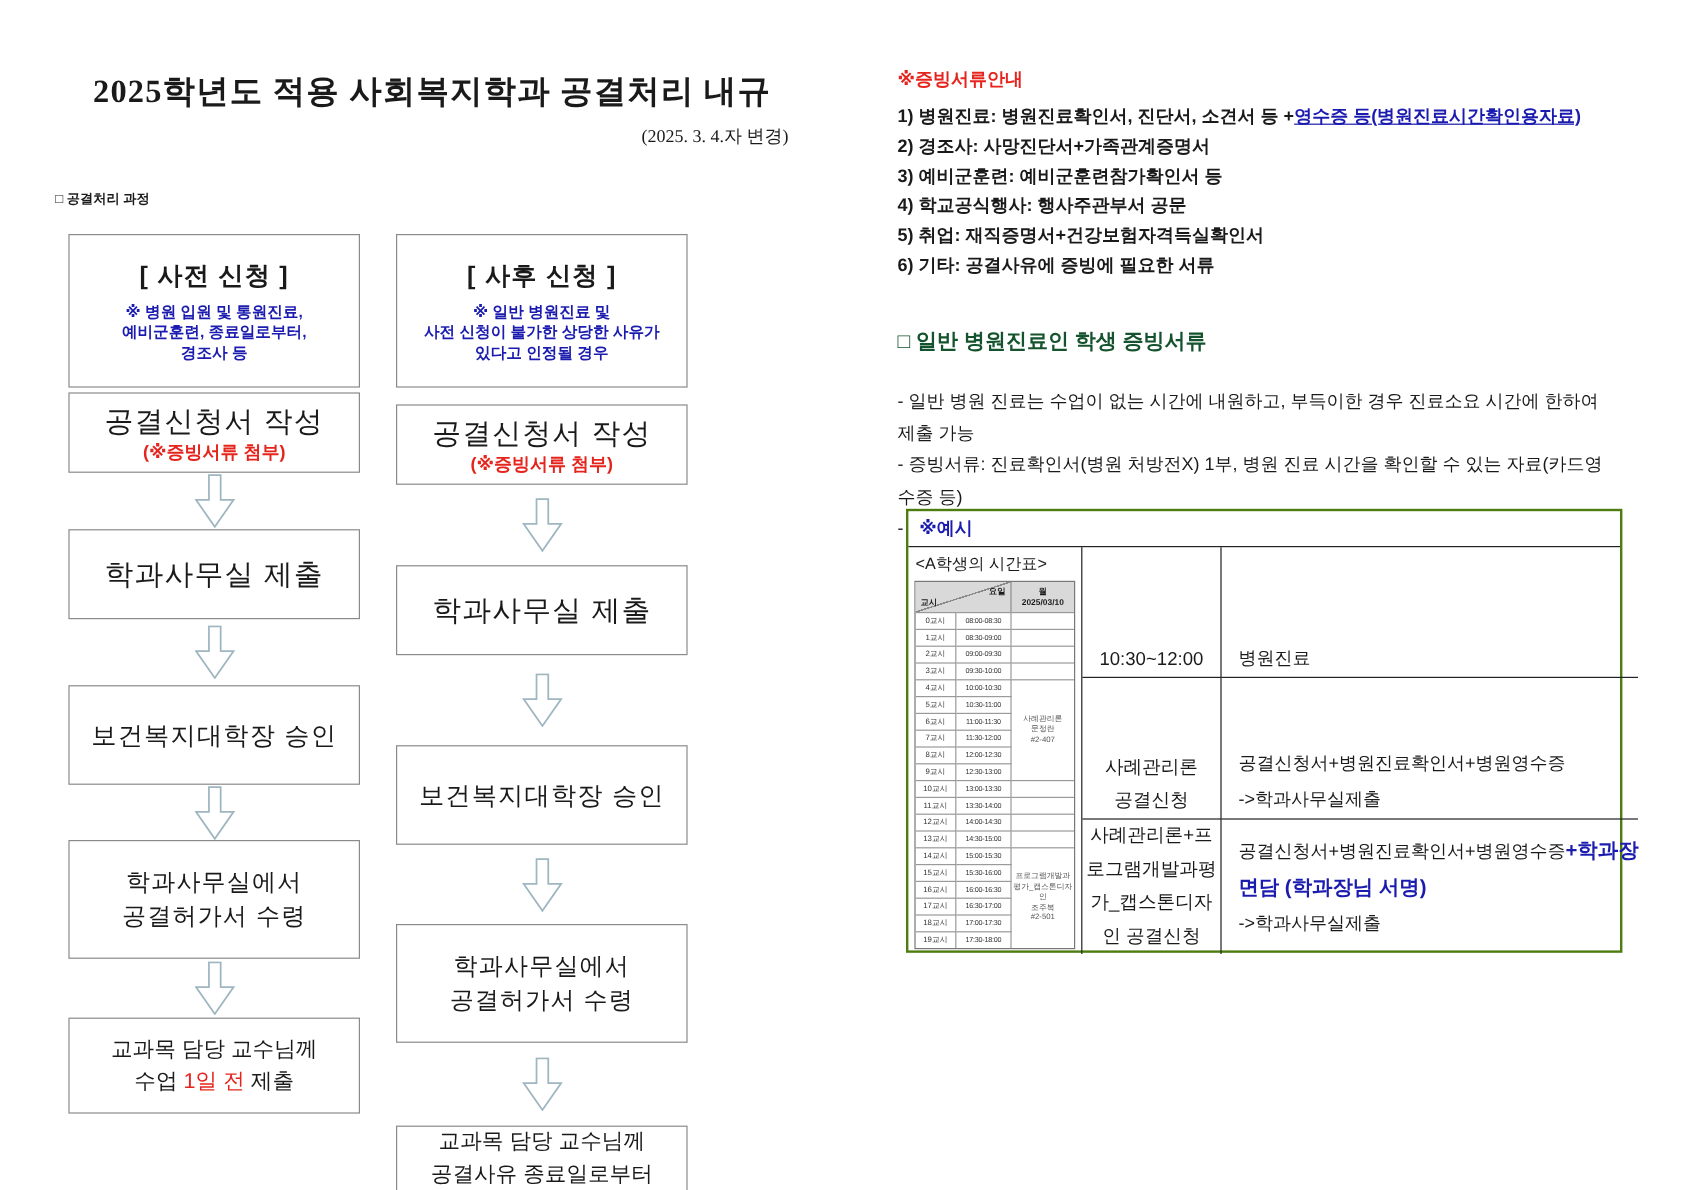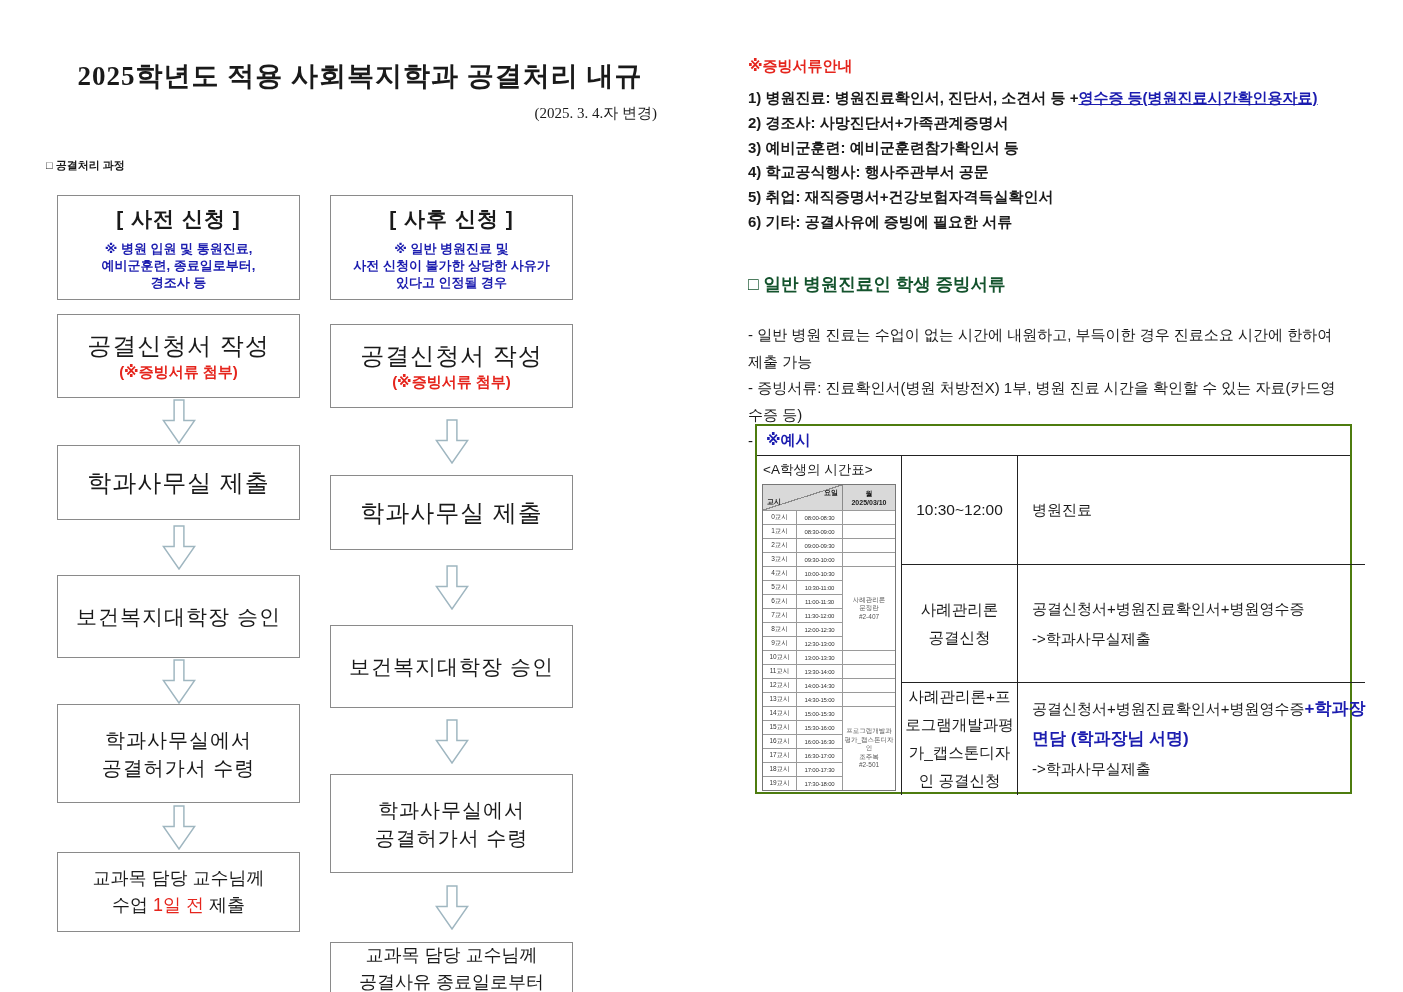--- a/index.html
+++ b/index.html
@@ -24,24 +24,24 @@
   
   .flow{position:absolute; left:57px; top:195px; width:515px; height:690px;}
   .fcol{position:absolute; top:0; width:243px; display:flex; flex-direction:column;}
   .fcol.c1{left:0;}
   .fcol.c2{left:273px;gap:10px;}
   .fbox{
     border:1px solid #8a8a8a; background:#fff; box-sizing:border-box;
     display:flex; flex-direction:column; align-items:center; justify-content:center;
     text-align:center;
   }
-  .fboxA{height:105px; margin-bottom:14px;}
+  .fboxA{height:128px; margin-bottom:4px;}
   .fhead{font-size:21px; font-weight:bold; letter-spacing:1px;}
   .fnote{margin-top:7px; color:#1b1caf; font-weight:bold; font-size:13px; line-height:17px; white-space:nowrap;}
-  .fboxB{height:84px;}
+  .fboxB{height:67px;}
   .fmain{font-size:24px; letter-spacing:1px; white-space:nowrap;}
   .fsub{font-size:15px; font-weight:bold; color:#e5251d; margin-top:1px; white-space:nowrap;}
   .fboxC{height:75px;}
   .fboxD{height:83px;text-align:center;}
   .ftextC{font-size:24px; letter-spacing:1px; white-space:nowrap;}
   .ftextD{font-size:21px; letter-spacing:1px; white-space:nowrap;}
   .fboxE{height:99px;}
   .ftextE{font-size:20px; line-height:28px; letter-spacing:1px; white-space:nowrap;}
   .fboxF{height:80px;}
   .ftextF{font-size:18px; line-height:27px; white-space:nowrap;}
@@ -77,21 +77,21 @@
   .tt-title{font-size:13.5px; margin:2px 0 5px 1px; white-space:nowrap;}
   .ex-mid{
     border-right:1.5px solid #222; display:flex; flex-direction:column;
     align-items:center; justify-content:center; text-align:center;
     font-size:15.5px; line-height:28px;
   }
   .ex-right{
     display:flex; flex-direction:column; justify-content:center;
     padding-left:14px; font-size:15px;
   }
-  .bline{border-bottom:1.5px solid #222;}
+  .bline{border-bottom:1.5px solid #222;justify-content:flex-end;}
   .ex-right .docline{line-height:30px; white-space:nowrap;}
   .bluebold{color:#1b1caf; font-weight:bold; font-size:17px;}
   
   .mini-tt{
     display:grid; grid-template-columns:34px 46px 52px; grid-template-rows:25px;
     grid-auto-rows:14px; width:132px; border:1px solid #777; box-sizing:content-box;
     background:#fff;
   }
   .tt-corner{
     grid-row:1; grid-column:1 / 3; position:relative;

